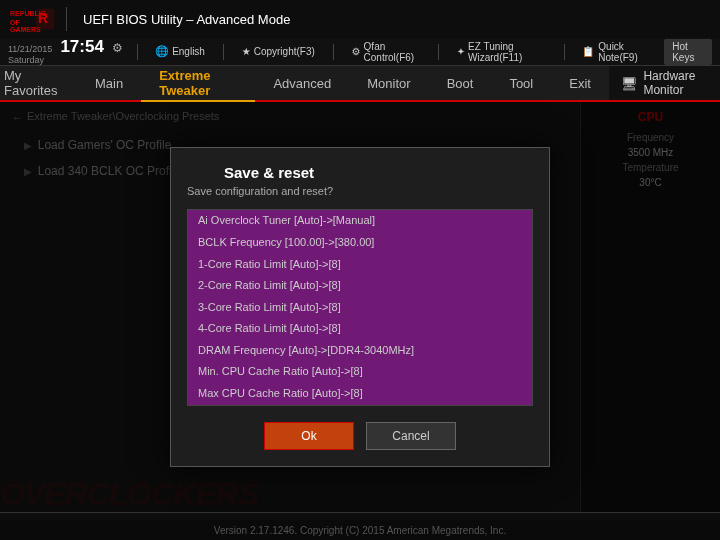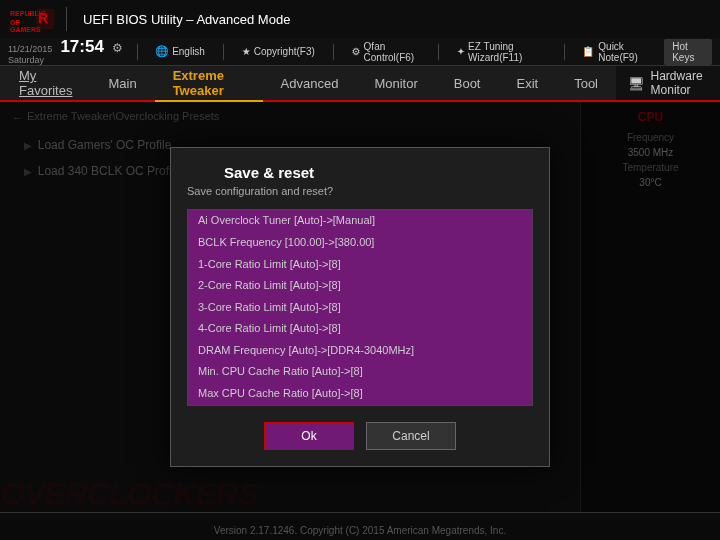--- a/index.html
+++ b/index.html
@@ -91,21 +91,21 @@
       color: #bbb;
       cursor: pointer;
       border-bottom: 2px solid transparent;
       margin-bottom: -2px;
     }
     .nav-tab.active {
       color: #e8a000;
       border-bottom: 2px solid #e8a000;
       font-weight: 600;
     }
-    .nav-tab.first { padding-left: 19px; text-decoration: underline; }
+    .nav-tab.first { padding-left: 4px; }
     #hw-monitor-tab {
       margin-left: auto;
       padding: 0 12px;
       display: flex;
       align-items: center;
       gap: 6px;
       font-size: 12px;
       color: #ccc;
       cursor: pointer;
       background: #111;
@@ -253,21 +253,21 @@
     }
     .modal-btn {
       width: 90px;
       height: 28px;
       font-size: 12px;
       cursor: pointer;
       border: 1px solid #888;
       font-weight: 500;
     }
     #ok-btn {
-      background: #701a75;
+      background: #c2410c;
       color: #fff;
       border-color: #c00;
     }
     #cancel-btn {
       background: #333;
       color: #ccc;
       border-color: #666;
     }
 
     
@@ -346,22 +346,22 @@
   <div id="hot-keys-btn" style="margin-left:auto;">Hot Keys</div>
 </div>
 
 <div id="nav-tabs">
   <div class="nav-tab first">My Favorites</div>
   <div class="nav-tab">Main</div>
   <div class="nav-tab active">Extreme Tweaker</div>
   <div class="nav-tab">Advanced</div>
   <div class="nav-tab">Monitor</div>
   <div class="nav-tab">Boot</div>
+  <div class="nav-tab">Tool</div>
   <div class="nav-tab">Exit</div>
-  <div class="nav-tab">Tool</div>
   <div id="hw-monitor-tab">
     <span style="font-size:13px;">🖥</span>
     <span>Hardware Monitor</span>
   </div>
 </div>
 
 <div id="main-content" style="position:relative;">
   <div id="left-panel">
     <div id="breadcrumb">
       <span style="cursor:pointer;">←</span>

